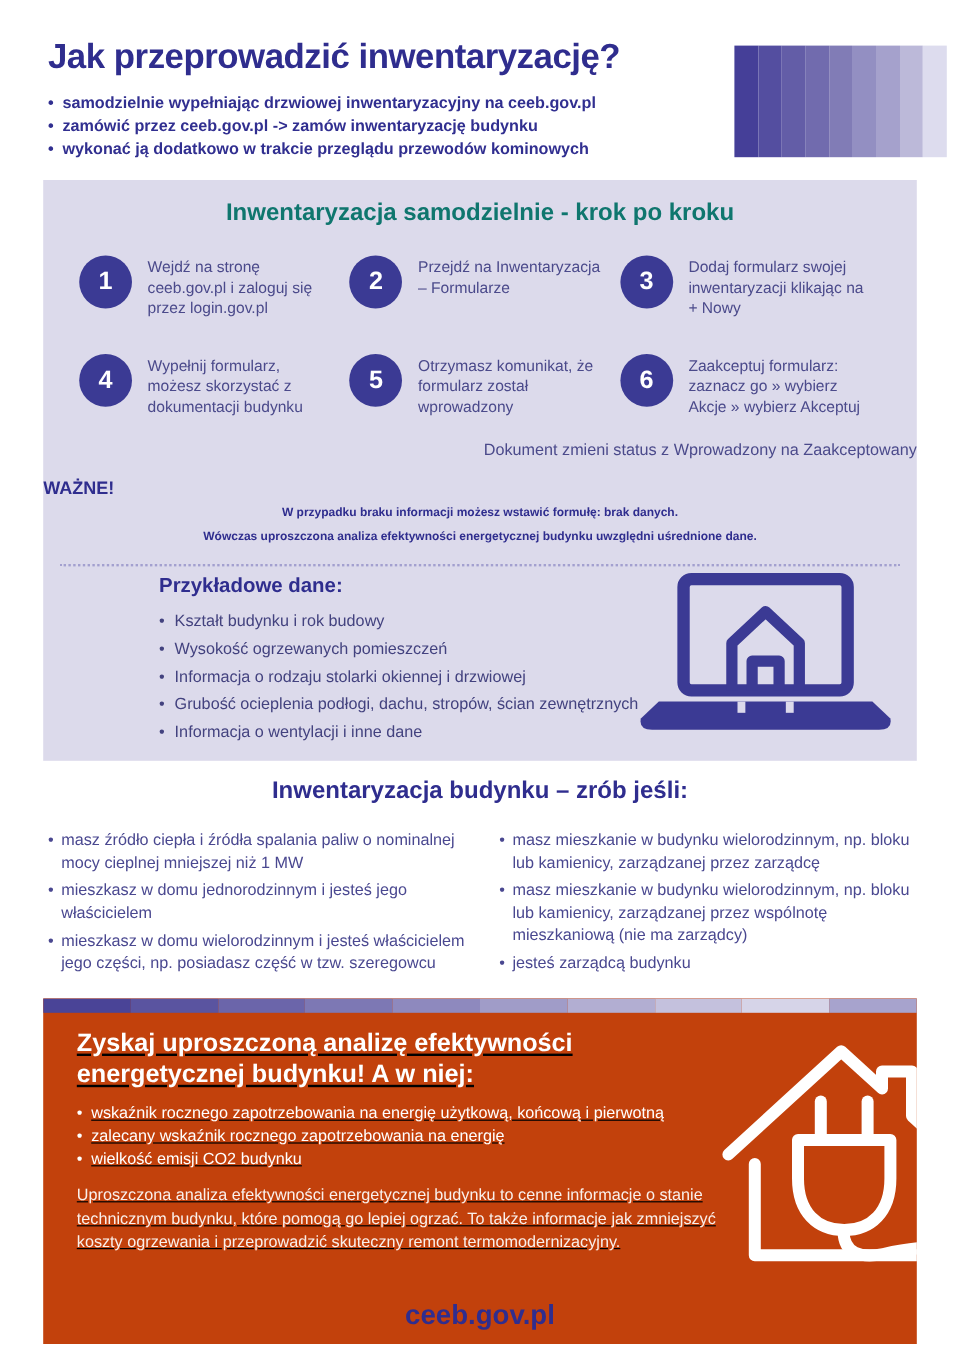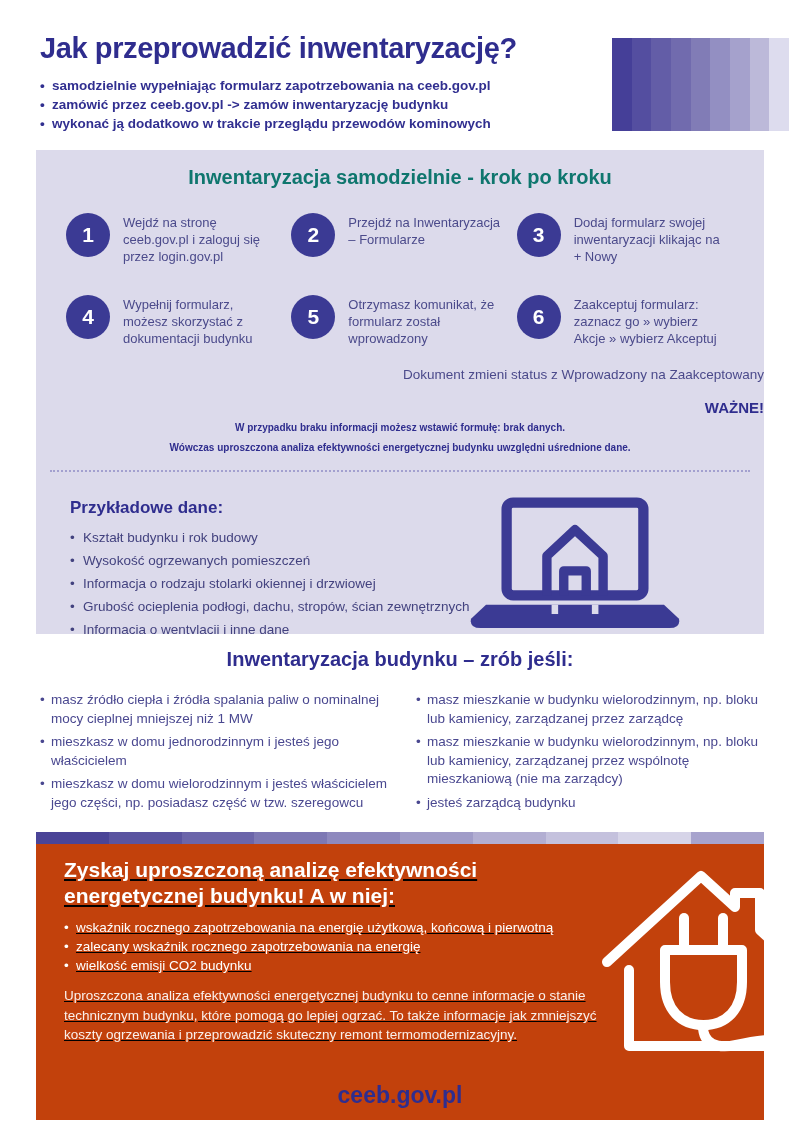--- a/index.html
+++ b/index.html
@@ -18,24 +18,24 @@
   .stripes-v div { flex: 1; }
   
   .steps-box { position: absolute; left: 36px; top: 150px; width: 728px; height: 484px; background: #dcdaeb; overflow: hidden; }
   .steps-title { margin: 16px 0 0; text-align: center; font-size: 20px; font-weight: bold; color: #0f766e; }
   .steps-grid { display: grid; grid-template-columns: 1fr 1fr 1fr; row-gap: 30px; margin: 24px 22px 0 30px; }
   .step { display: flex; gap: 13px; }
   .step-circle { width: 44px; height: 44px; border-radius: 50%; background: #3b3a94; color: #fff;
     font-weight: bold; font-size: 21px; display: flex; align-items: center; justify-content: center; flex: 0 0 44px; }
   .step-text { margin: 1px 0 0; font-size: 13px; line-height: 17px; color: #4b4a8b; max-width: 152px; }
   .status-note { margin: 20px 0 0; text-align: right; font-size: 13.5px; color: #4b4a8b; }
-  .important-title { margin: 17px 0 0; text-align: right; font-size: 15px; font-weight: bold; color: #2f2d8e; }
+  .important-title { margin: 17px 0 0; text-align: left; font-size: 15px; font-weight: bold; color: #2f2d8e; }
   .important-line { margin: 3px 28px 0; text-align: center; font-size: 10px; font-weight: bold; color: #2f2d8e; line-height: 17px; }
   .dotted-divider { border: 0; border-top: 2px dotted #a3a0cf; margin: 14px 14px 0; }
-  .example-row { display: flex; justify-content: flex-start; margin: 20px 14px 0 34px; }
+  .example-row { display: flex; justify-content: flex-end; margin: 0 14px 0 34px; }
   .example-title { margin: 6px 0 0; font-size: 17px; font-weight: bold; color: #2f2d8e; }
   .example-list { list-style: none; margin: 8px 0 0; padding: 0; }
   .example-list li { position: relative; padding-left: 13px; font-size: 13.5px; color: #43427f; line-height: 23px; }
   .example-list li::before { content: "•"; position: absolute; left: 0; }
   .laptop-icon { margin: 4px 6px 0 0; }
   
   .conditions { position: absolute; left: 36px; top: 648px; width: 728px; }
   .conditions-title { margin: 0; text-align: center; font-size: 20px; font-weight: bold; color: #2f2d8e; }
   .cond-cols { display: flex; gap: 28px; margin: 20px 0 0 4px; }
   .cond-list { flex: 1; list-style: none; margin: 0; padding: 0; }
@@ -57,21 +57,21 @@
 </style>
 </head>
 <body>
 
 <div class="page">
 
   <header>
     <div class="header-text">
       <h1 class="page-title">Jak przeprowadzić inwentaryzację?</h1>
       <ul class="intro-list">
-        <li>samodzielnie wypełniając formularz zapotrzebowania na ceeb.gov.pl</li>
+        <li>samodzielnie wypełniając drzwiowej inwentaryzacyjny na ceeb.gov.pl</li>
         <li>zamówić przez ceeb.gov.pl -&gt; zamów inwentaryzację budynku</li>
         <li>wykonać ją dodatkowo w trakcie przeglądu przewodów kominowych</li>
       </ul>
     </div>
     <div class="stripes-v">
         <div style="background: rgb(69, 63, 152);"></div>
         <div style="background: rgb(84, 78, 160);"></div>
         <div style="background: rgb(99, 93, 167);"></div>
         <div style="background: rgb(113, 107, 174);"></div>
         <div style="background: rgb(129, 124, 182);"></div>

